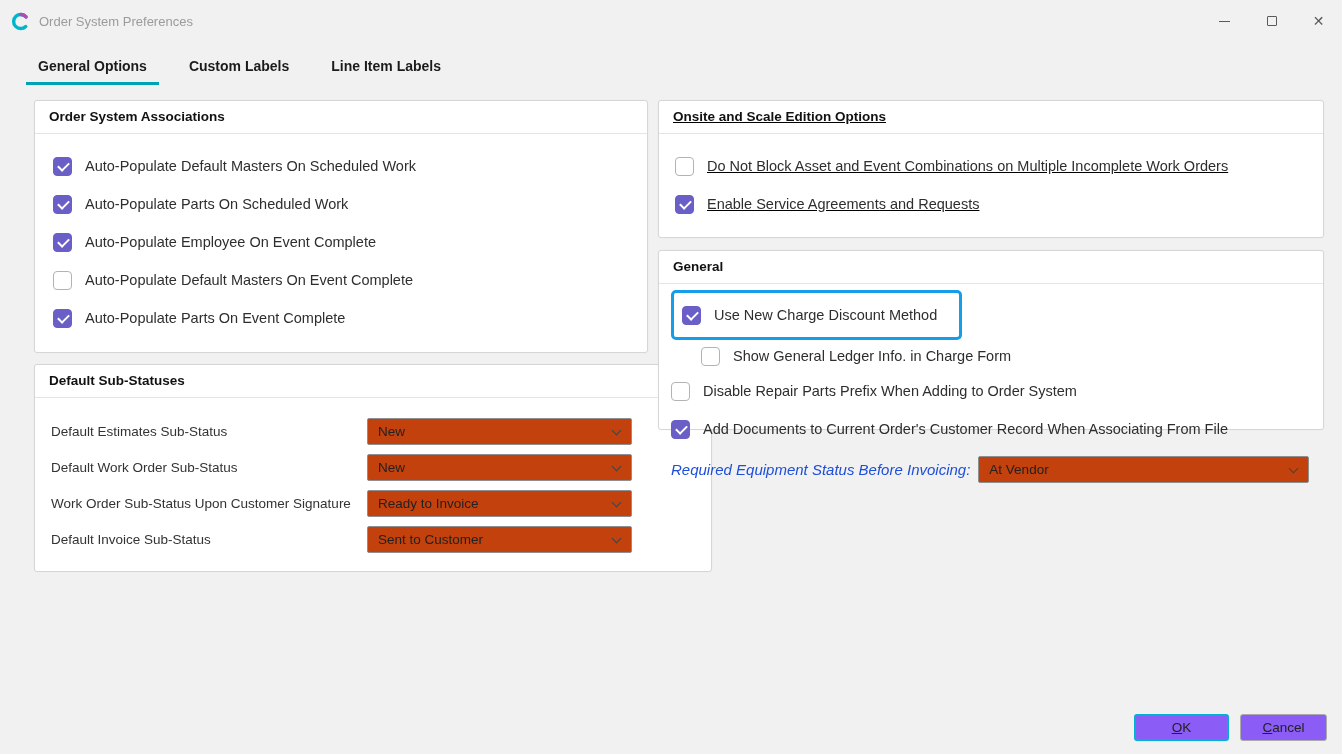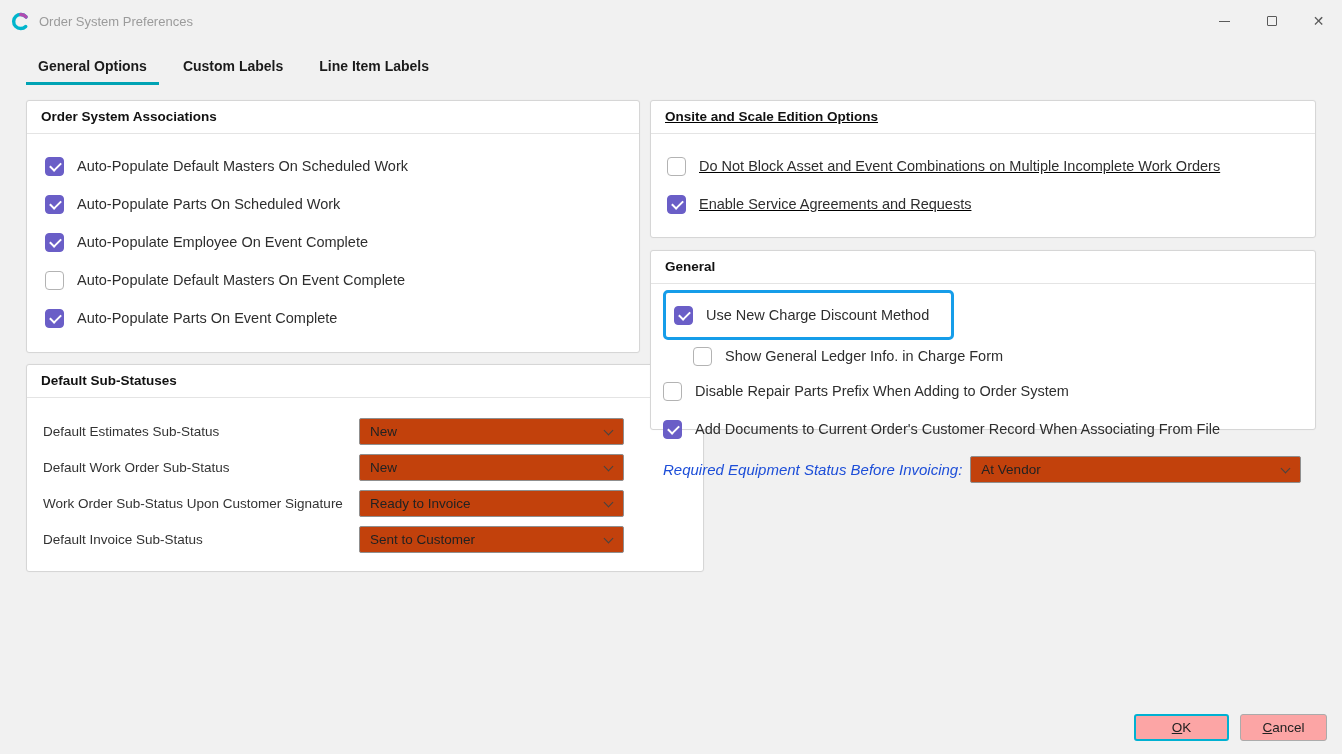--- a/index.html
+++ b/index.html
@@ -12,26 +12,26 @@
   .titlebar { position:absolute; top:0; left:0; right:0; height:42px; display:flex; align-items:center; padding-left:10px; }
   .app-icon { width:20px; height:20px; margin-right:9px; display:flex; align-items:center; justify-content:center; }
   .title { font-size:13px; color:#9b9b9b; }
   .win-controls { position:absolute; right:0; top:0; height:42px; display:flex; }
   .wc { width:47px; height:42px; display:flex; align-items:center; justify-content:center; color:#5a5a5a; cursor:default; }
   .min-glyph { width:11px; height:0; border-top:1px solid #5a5a5a; display:block; }
   .max-glyph { width:10px; height:10px; border:1px solid #5a5a5a; border-radius:1px; display:block; }
   .close-glyph { font-size:14px; line-height:1; }
 
   
-  .tabs { position:absolute; top:58px; left:26px; display:flex; gap:12px; }
+  .tabs { position:absolute; top:58px; left:26px; display:flex; gap:18px; }
   .tab { font-size:14px; font-weight:bold; color:#1b1b1b; padding:0 12px 8px; border-bottom:3px solid transparent; cursor:default; }
   .tab.active { border-bottom-color:var(--accent-teal,#00a3b4); }
 
   
-  .group { position:absolute; background:#fff; border:1px solid #d6d6d6; border-radius:3px; box-shadow:0 0 2px rgba(0,0,0,0.04); }
+  .group { position:absolute; background:#fff; border:1px solid #d6d6d6; border-radius:3px; box-shadow:0 0 2px rgba(0,0,0,0.04);margin-left:8px; }
   .group-header { font-size:13.5px; font-weight:bold; color:#111; padding:8px 14px 9px; border-bottom:1px solid #e4e4e4; }
 
   .g-assoc   { left:26px;  top:100px; width:614px; height:253px; }
   .g-substat { left:26px;  top:364px; width:678px; height:208px; }
   .g-onsite  { left:650px; top:100px; width:666px; height:138px;text-decoration:underline; }
   .g-general { left:650px; top:250px; width:666px; height:180px; }
 
   .assoc-body  { padding:13px 32px 0 18px; }
   .onsite-body { padding:13px 16px 0 16px; }
 
@@ -59,21 +59,21 @@
   .general-body { padding:6px 14px 0 12px; }
   .highlight { display:flex; align-items:center; gap:13px; border:3px solid var(--highlight-blue,#169de9);
       border-radius:5px; padding:8px 22px 8px 8px; width:max-content; }
   .row-indent { margin-left:30px; height:32px; }
   .row-std { height:38px; }
   .equip-row { display:flex; align-items:center; margin-top:8px; }
   .equip-label { font-size:15px; color:#1d4ed8; white-space:nowrap; margin-right:8px;font-style:italic; }
   .equip-row .select { flex:1; }
 
   
-  .btn { position:absolute; top:714px; height:27px; background:#fca5a5; font-size:13.5px; color:#222;
+  .btn { position:absolute; top:714px; height:27px; background:#8b5cf6; font-size:13.5px; color:#222;
       display:flex; align-items:center; justify-content:center; cursor:default; }
   .btn span { display:block; }
   .btn span::first-letter { text-decoration:underline; }
   .btn-ok { left:1134px; width:95px; border:2px solid var(--ok-border,#00b1d2); border-radius:3px; }
   .btn-cancel { left:1240px; width:87px; border:1px solid #ababab; border-radius:3px; }
 </style>
 </head>
 <body>
 
 <div class="window">

